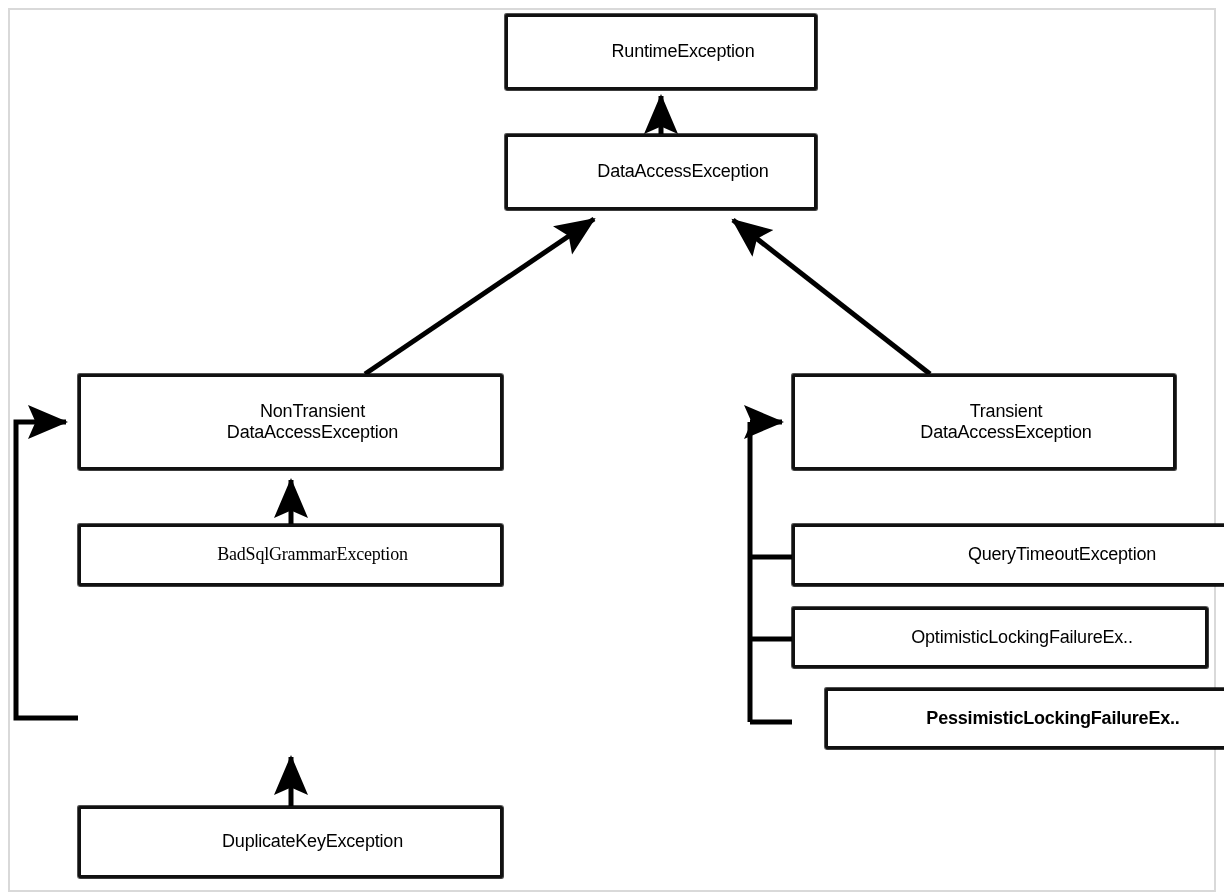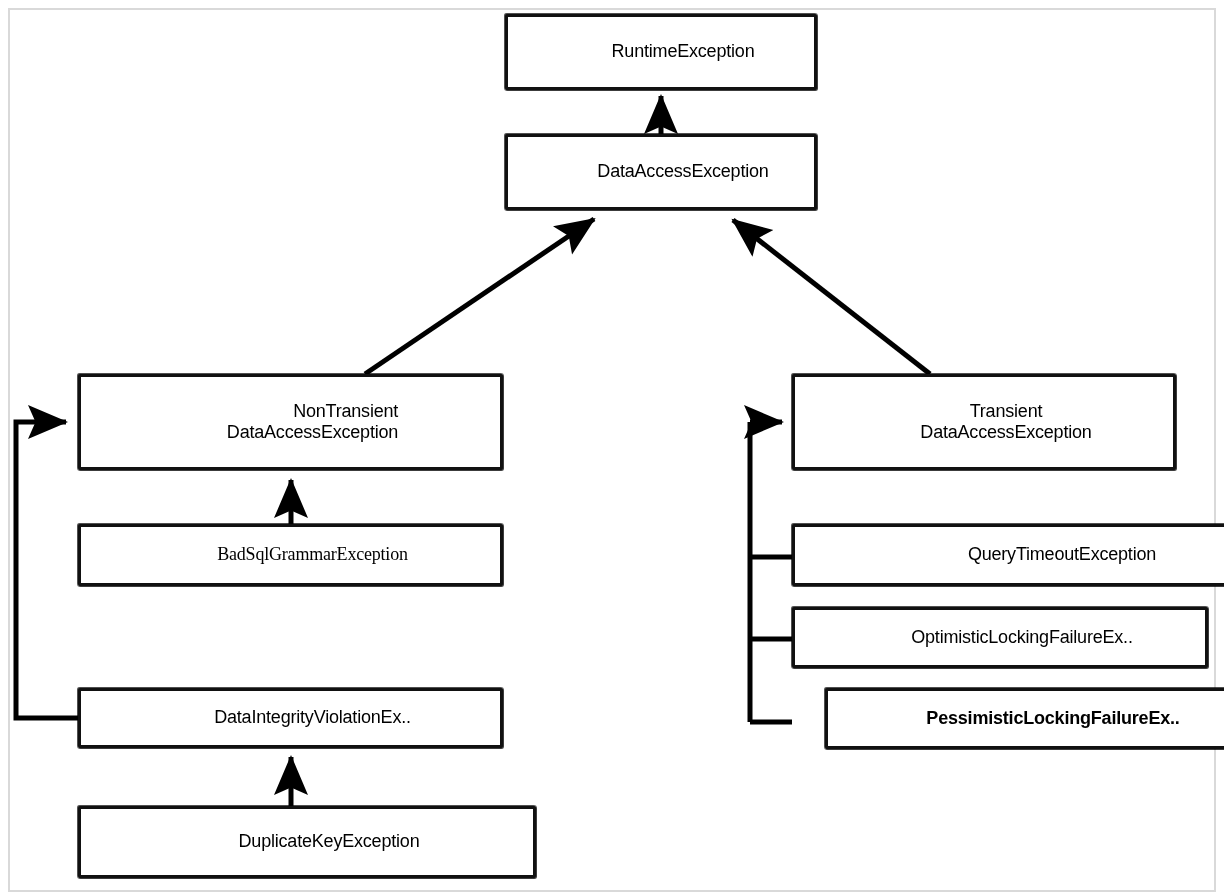--- a/index.html
+++ b/index.html
@@ -117,34 +117,31 @@
   </svg>
 
   <div class="node" style="left: 505px; top: 14px; width: 312px; height: 76px;">
     <span class="label">RuntimeException</span>
   </div>
 
   <div class="node" style="left: 505px; top: 134px; width: 312px; height: 76px;">
     <span class="label">DataAccessException</span>
   </div>
 
-  <div class="node" style="left: 78px; top: 374px; width: 425px; height: 96px; text-align: right;">
+  <div class="node" style="left: 78px; top: 374px; width: 425px; height: 96px;">
     <span class="label">NonTransient
 DataAccessException</span>
   </div>
 
   <div class="node" style="left: 78px; top: 524px; width: 425px; height: 62px; font-family: Liberation Serif, serif;">
     <span class="label">BadSqlGrammarException</span>
   </div>
 
-  <div class="node" style="left: 78px; top: 688px; width: 425px; height: 60px;">
-    <span class="label">DataIntegrityViolationEx..</span>
-  </div>
 
-  <div class="node" style="left: 78px; top: 806px; width: 458px; height: 72px;">
+  <div class="node" style="left: 78px; top: 806px; width: 425px; height: 72px;">
     <span class="label">DuplicateKeyException</span>
   </div>
 
   <div class="node" style="left: 792px; top: 374px; width: 384px; height: 96px;">
     <span class="label">Transient
 DataAccessException</span>
   </div>
 
   <div class="node" style="left: 792px; top: 524px; width: 496px; height: 62px;">
     <span class="label">QueryTimeoutException</span>

